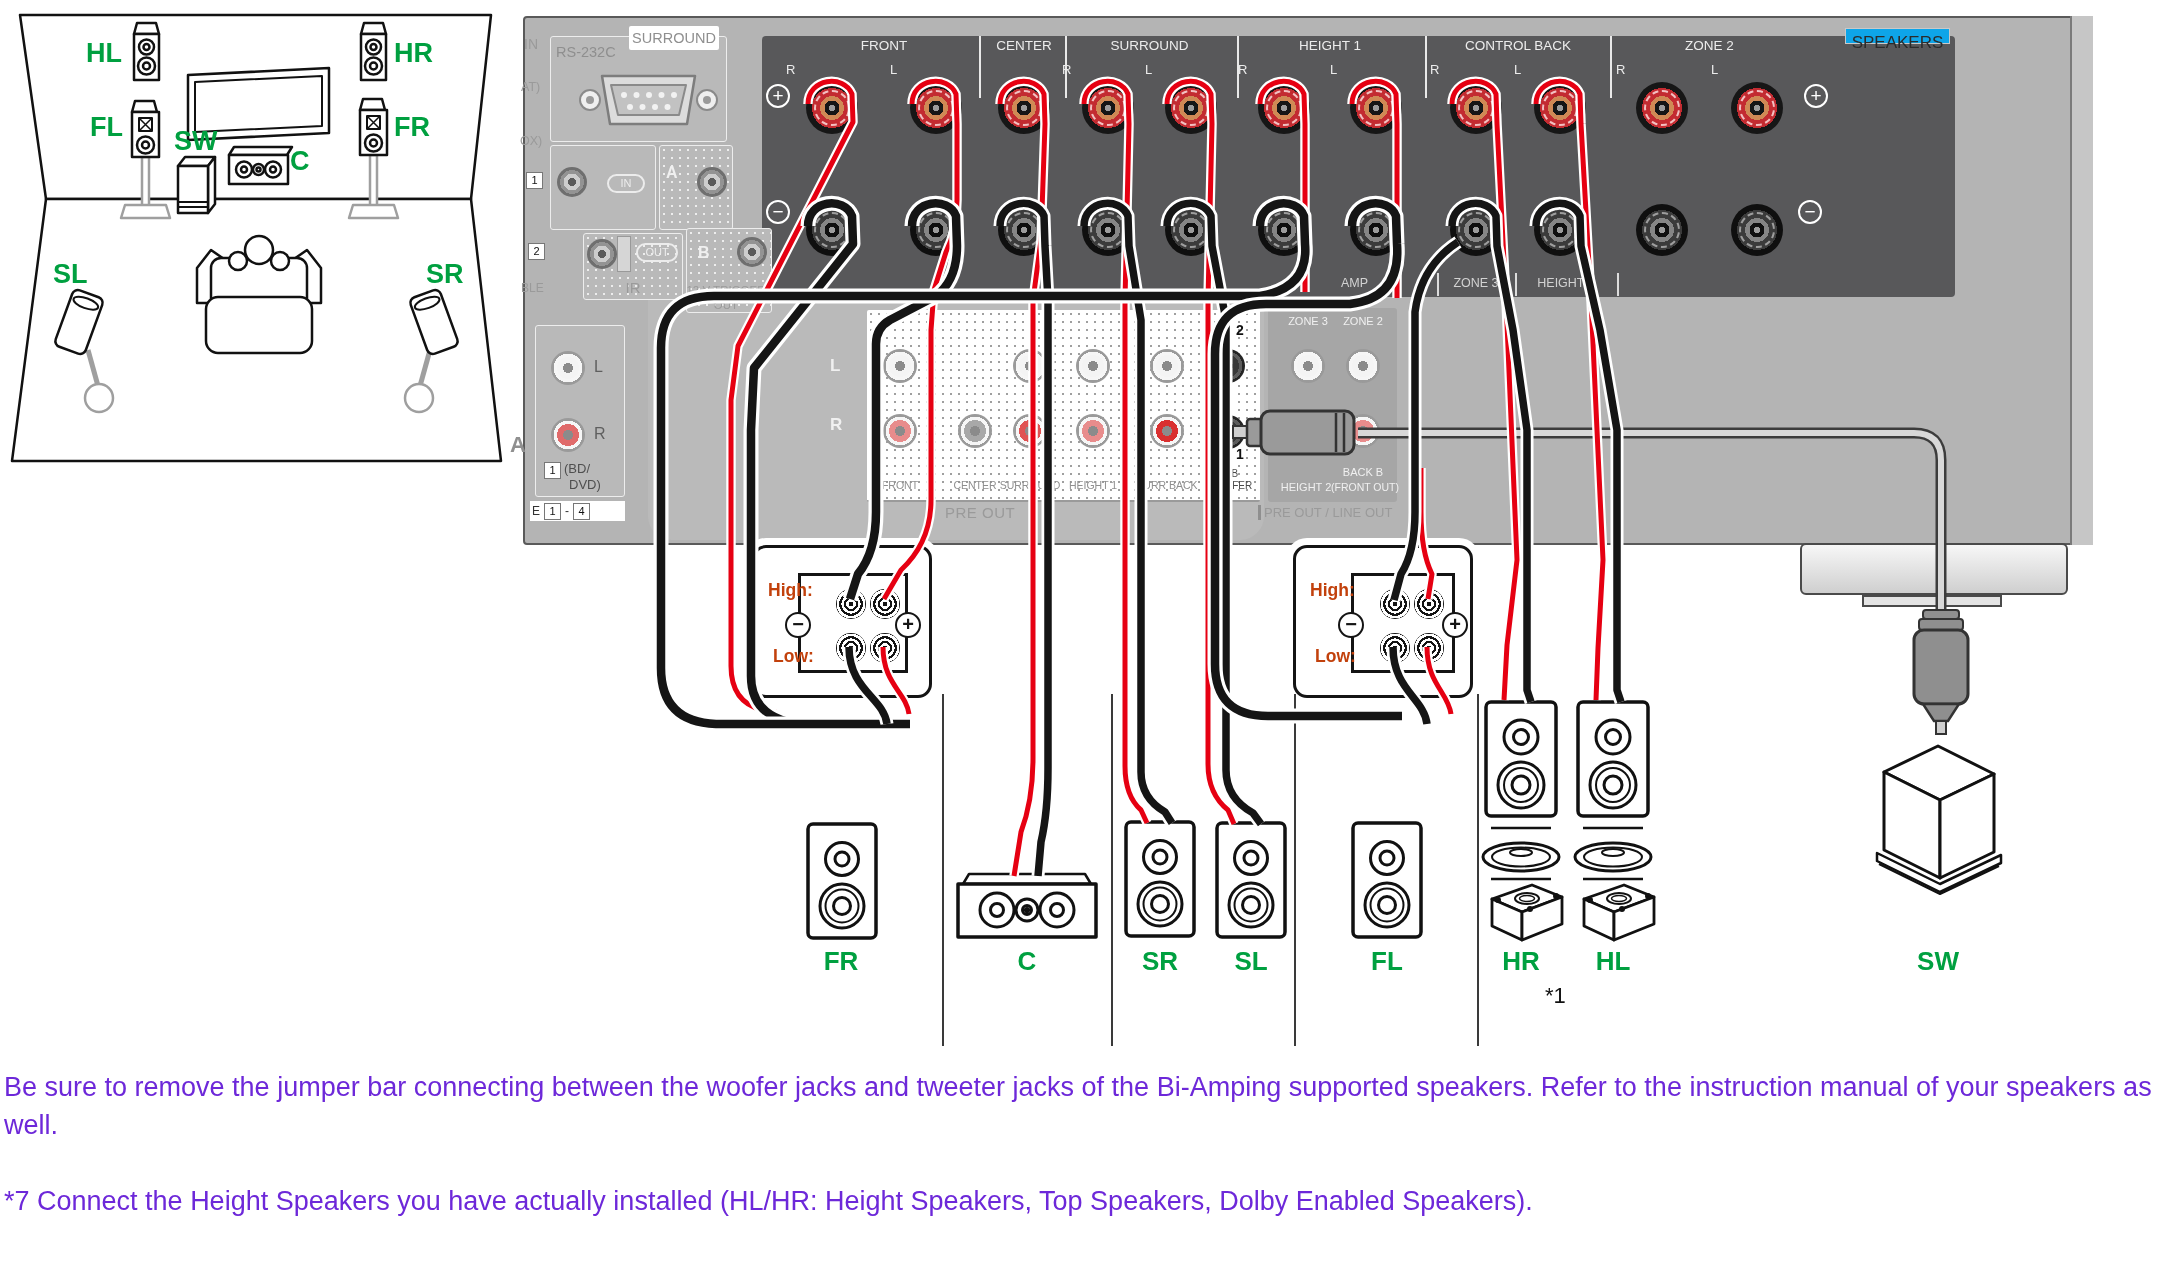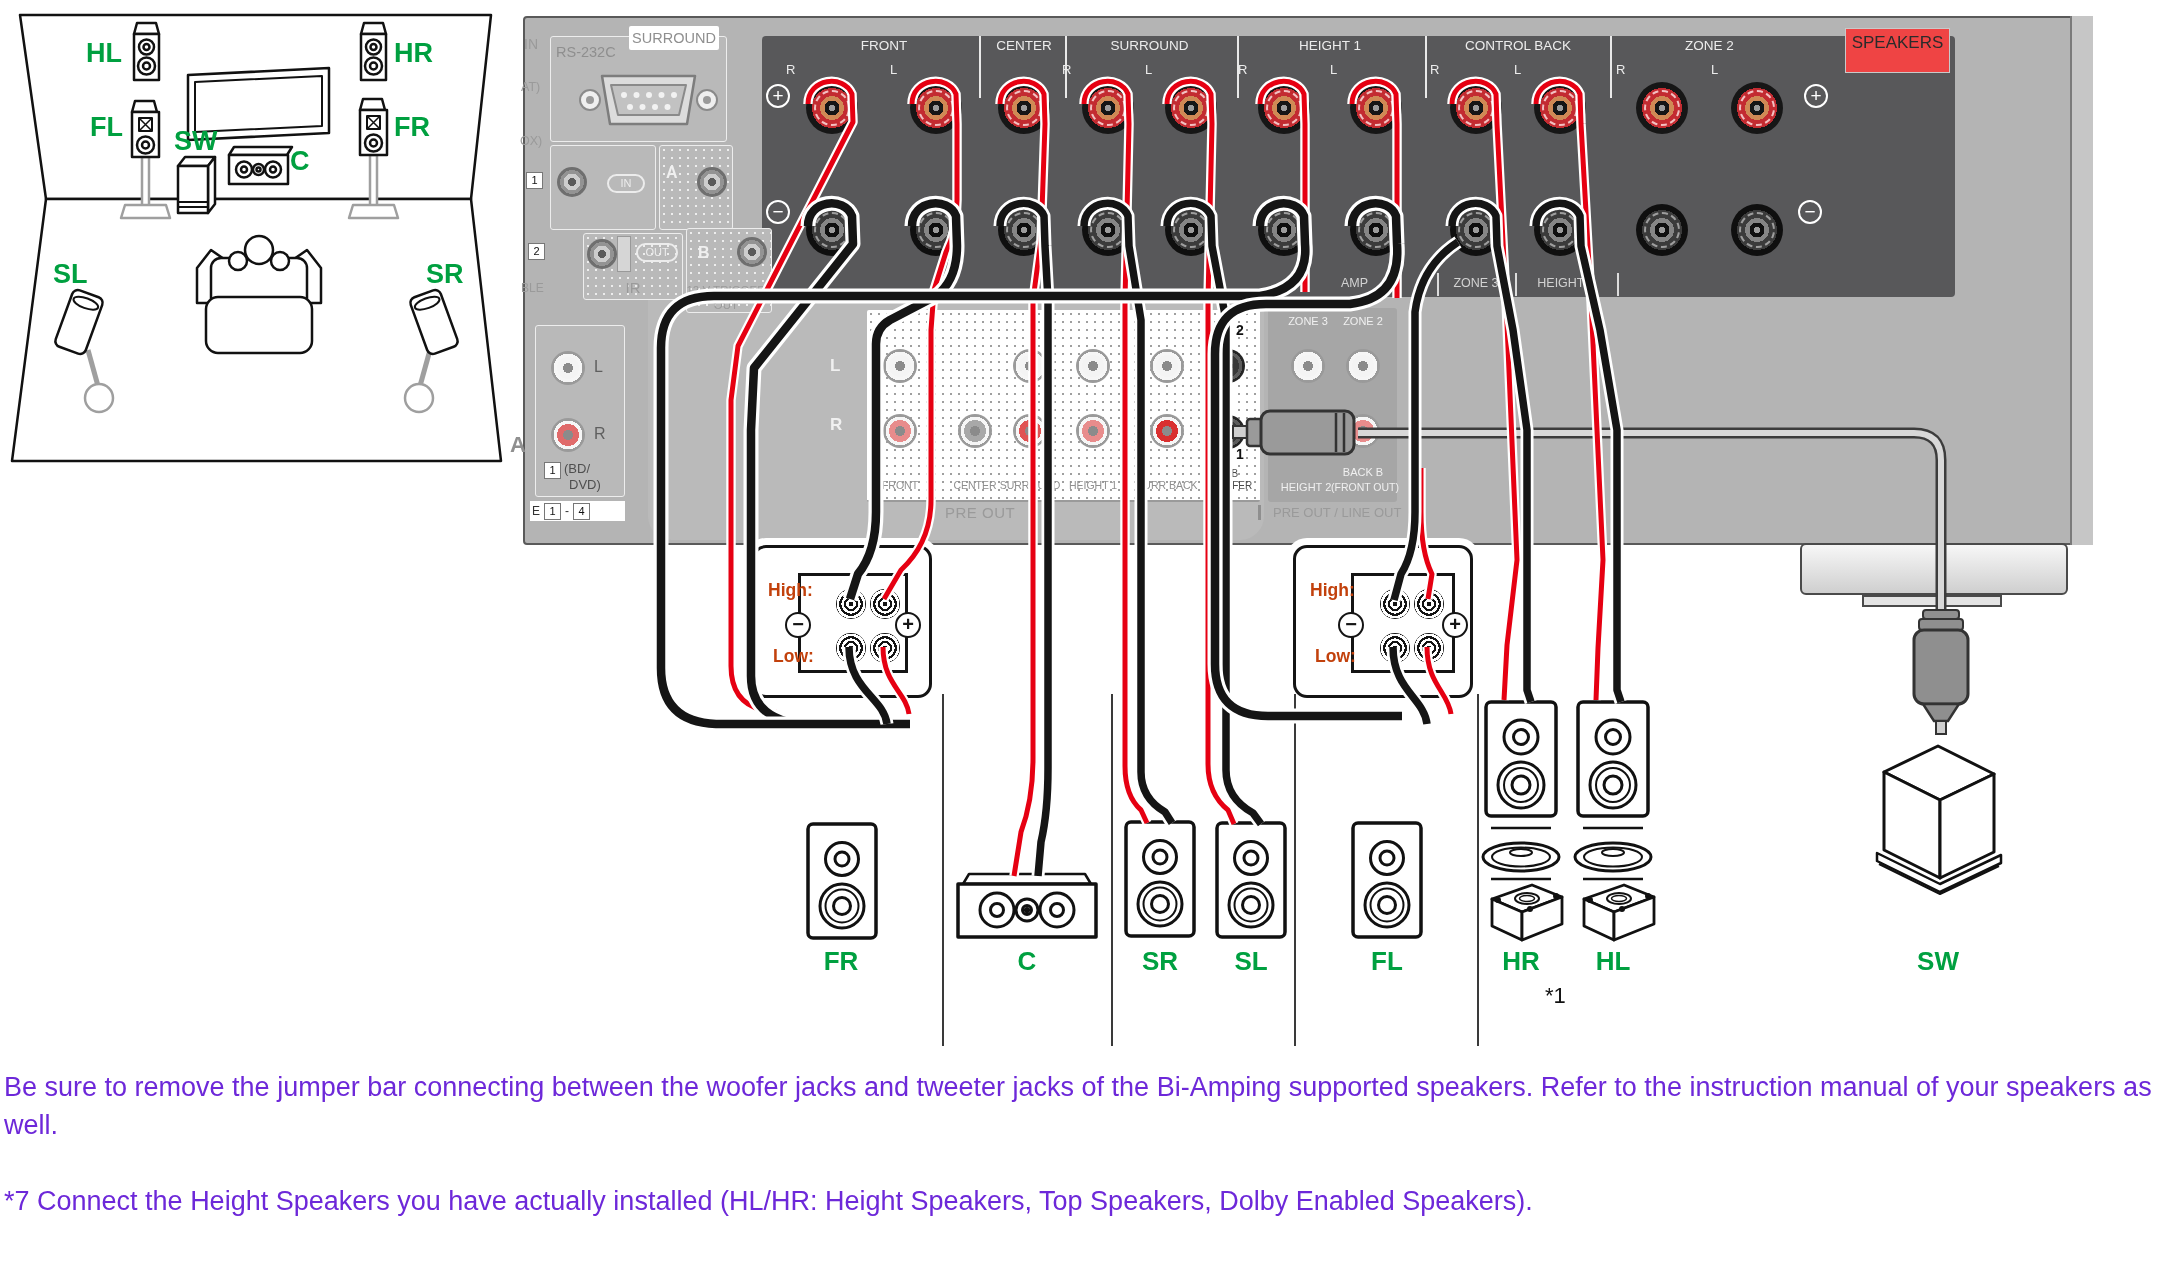--- a/index.html
+++ b/index.html
@@ -5,21 +5,21 @@
 *{margin:0;padding:0;box-sizing:border-box}
 body{font-family:"Liberation Sans",sans-serif;background:#fff}
 .canvas{position:relative;width:2160px;height:1261px;background:#fff;overflow:hidden}
 .abs{position:absolute}
 .body{position:absolute;left:523px;top:16px;width:1570px;height:529px;background:#b4b4b4;border:2px solid #5a5a5a;border-radius:4px}
 .channel{position:absolute;left:648px;top:240px;width:616px;height:300px;background:#bababa;border-radius:24px}
 .trim{position:absolute;left:2070px;top:16px;width:23px;height:529px;background:#c6c6c6;border-left:2px solid #7a7a7a}
 .foot{position:absolute;left:1800px;top:543px;width:268px;height:52px;background:linear-gradient(#f7f7f7,#cfcfcf);border:2px solid #4a4a4a;border-radius:6px}
 .foot2{position:absolute;left:1862px;top:595px;width:140px;height:12px;background:#e4e4e4;border:2px solid #4a4a4a}
 .panel{position:absolute;left:762px;top:36px;width:1193px;height:261px;background:#58585a;border-radius:4px}
-.sptitle{position:absolute;left:1845px;top:28px;width:105px;height:45px;background:#ef4444;border:1px solid #c9c9c9;color:#2b2b2b;font-size:17px;line-height:27px;text-align:center}
+.sptitle{position:absolute;left:1845px;top:28px;width:105px;height:16px;background:#0ea5e9;border:1px solid #c9c9c9;color:#2b2b2b;font-size:17px;line-height:27px;text-align:center}
 .term{position:absolute;width:52px;height:52px;border-radius:50%}
 .term.red{background:radial-gradient(circle,#9c9c9c 0 3.5px,#161616 3.5px 7.5px,#d08955 7.5px 12px,#c32b31 12px 20px,#161616 20px 26px)}
 .term.black{background:radial-gradient(circle,#9c9c9c 0 3.5px,#0f0f0f 3.5px 7.5px,#858585 7.5px 12px,#3b3b3b 12px 20px,#0f0f0f 20px 26px)}
 .term::after{content:"";position:absolute;inset:8px;border-radius:50%}
 .term.red::after{border:2.5px dashed rgba(255,232,232,.8)}
 .term.black::after{border:2.5px dashed rgba(255,255,255,.5)}
 .pgl{position:absolute;color:#ececec;font-size:13.5px;text-align:center;white-space:nowrap}
 .rl{position:absolute;color:#ececec;font-size:13px}
 .gtick{position:absolute;width:2px;height:62px;background:#e9e9e9}
 .pbl{position:absolute;color:#d2d2d2;font-size:12.5px;white-space:nowrap}
@@ -108,21 +108,21 @@
   <div class="gtxt" style="left:1236px;top:322px;font-size:14px;font-weight:bold;color:#111">2</div>
   <div class="gtxt" style="left:1236px;top:446px;font-size:14px;font-weight:bold;color:#111">1</div>
   <div class="gtxt" style="left:1206px;top:468px;width:44px;font-size:10px;color:#4a4a4a;text-align:center">SUB</div>
   <div class="gtxt" style="left:1196px;top:480px;width:64px;font-size:10px;color:#4a4a4a;text-align:center">-WOOFER</div>
   <div class="gtxt" style="left:945px;top:504px;width:120px;font-size:15px;letter-spacing:.5px">PRE OUT</div>
   <div class="wtxt" style="left:1273px;top:315px;width:70px;font-size:11px;text-align:center">ZONE 3</div>
   <div class="wtxt" style="left:1328px;top:315px;width:70px;font-size:11px;text-align:center">ZONE 2</div>
   <div class="wtxt" style="left:1326px;top:466px;width:74px;font-size:11px;text-align:center">BACK B</div>
   <div class="wtxt" style="left:1268px;top:481px;width:76px;font-size:11px;text-align:center">HEIGHT 2</div>
   <div class="wtxt" style="left:1330px;top:481px;width:70px;font-size:10.5px;text-align:center">(FRONT OUT)</div>
-  <div class="gtxt" style="left:1258px;top:505px;width:142px;font-size:13px;border-left:3px solid #8f8f8f;padding-left:12px">PRE OUT / LINE OUT</div>
+  <div class="gtxt" style="left:1258px;top:505px;width:142px;font-size:13px;border-left:3px solid #8f8f8f;padding-left:3px">PRE OUT / LINE OUT</div>
 
   <div class="bbox" style="left:752px;top:545px">
     <div class="bsq" style="left:43px;top:25px;width:110px;height:100px"></div>
     <div class="btxt" style="left:13px;top:32px">High:</div>
     <div class="btxt" style="left:18px;top:98px">Low:</div>
     <div class="bterm" style="left:81px;top:41px"></div>
     <div class="bterm" style="left:115px;top:41px"></div>
     <div class="bterm" style="left:81px;top:85px"></div>
     <div class="bterm" style="left:115px;top:85px"></div>
     <div class="bsym" style="left:30px;top:64px">−</div>

